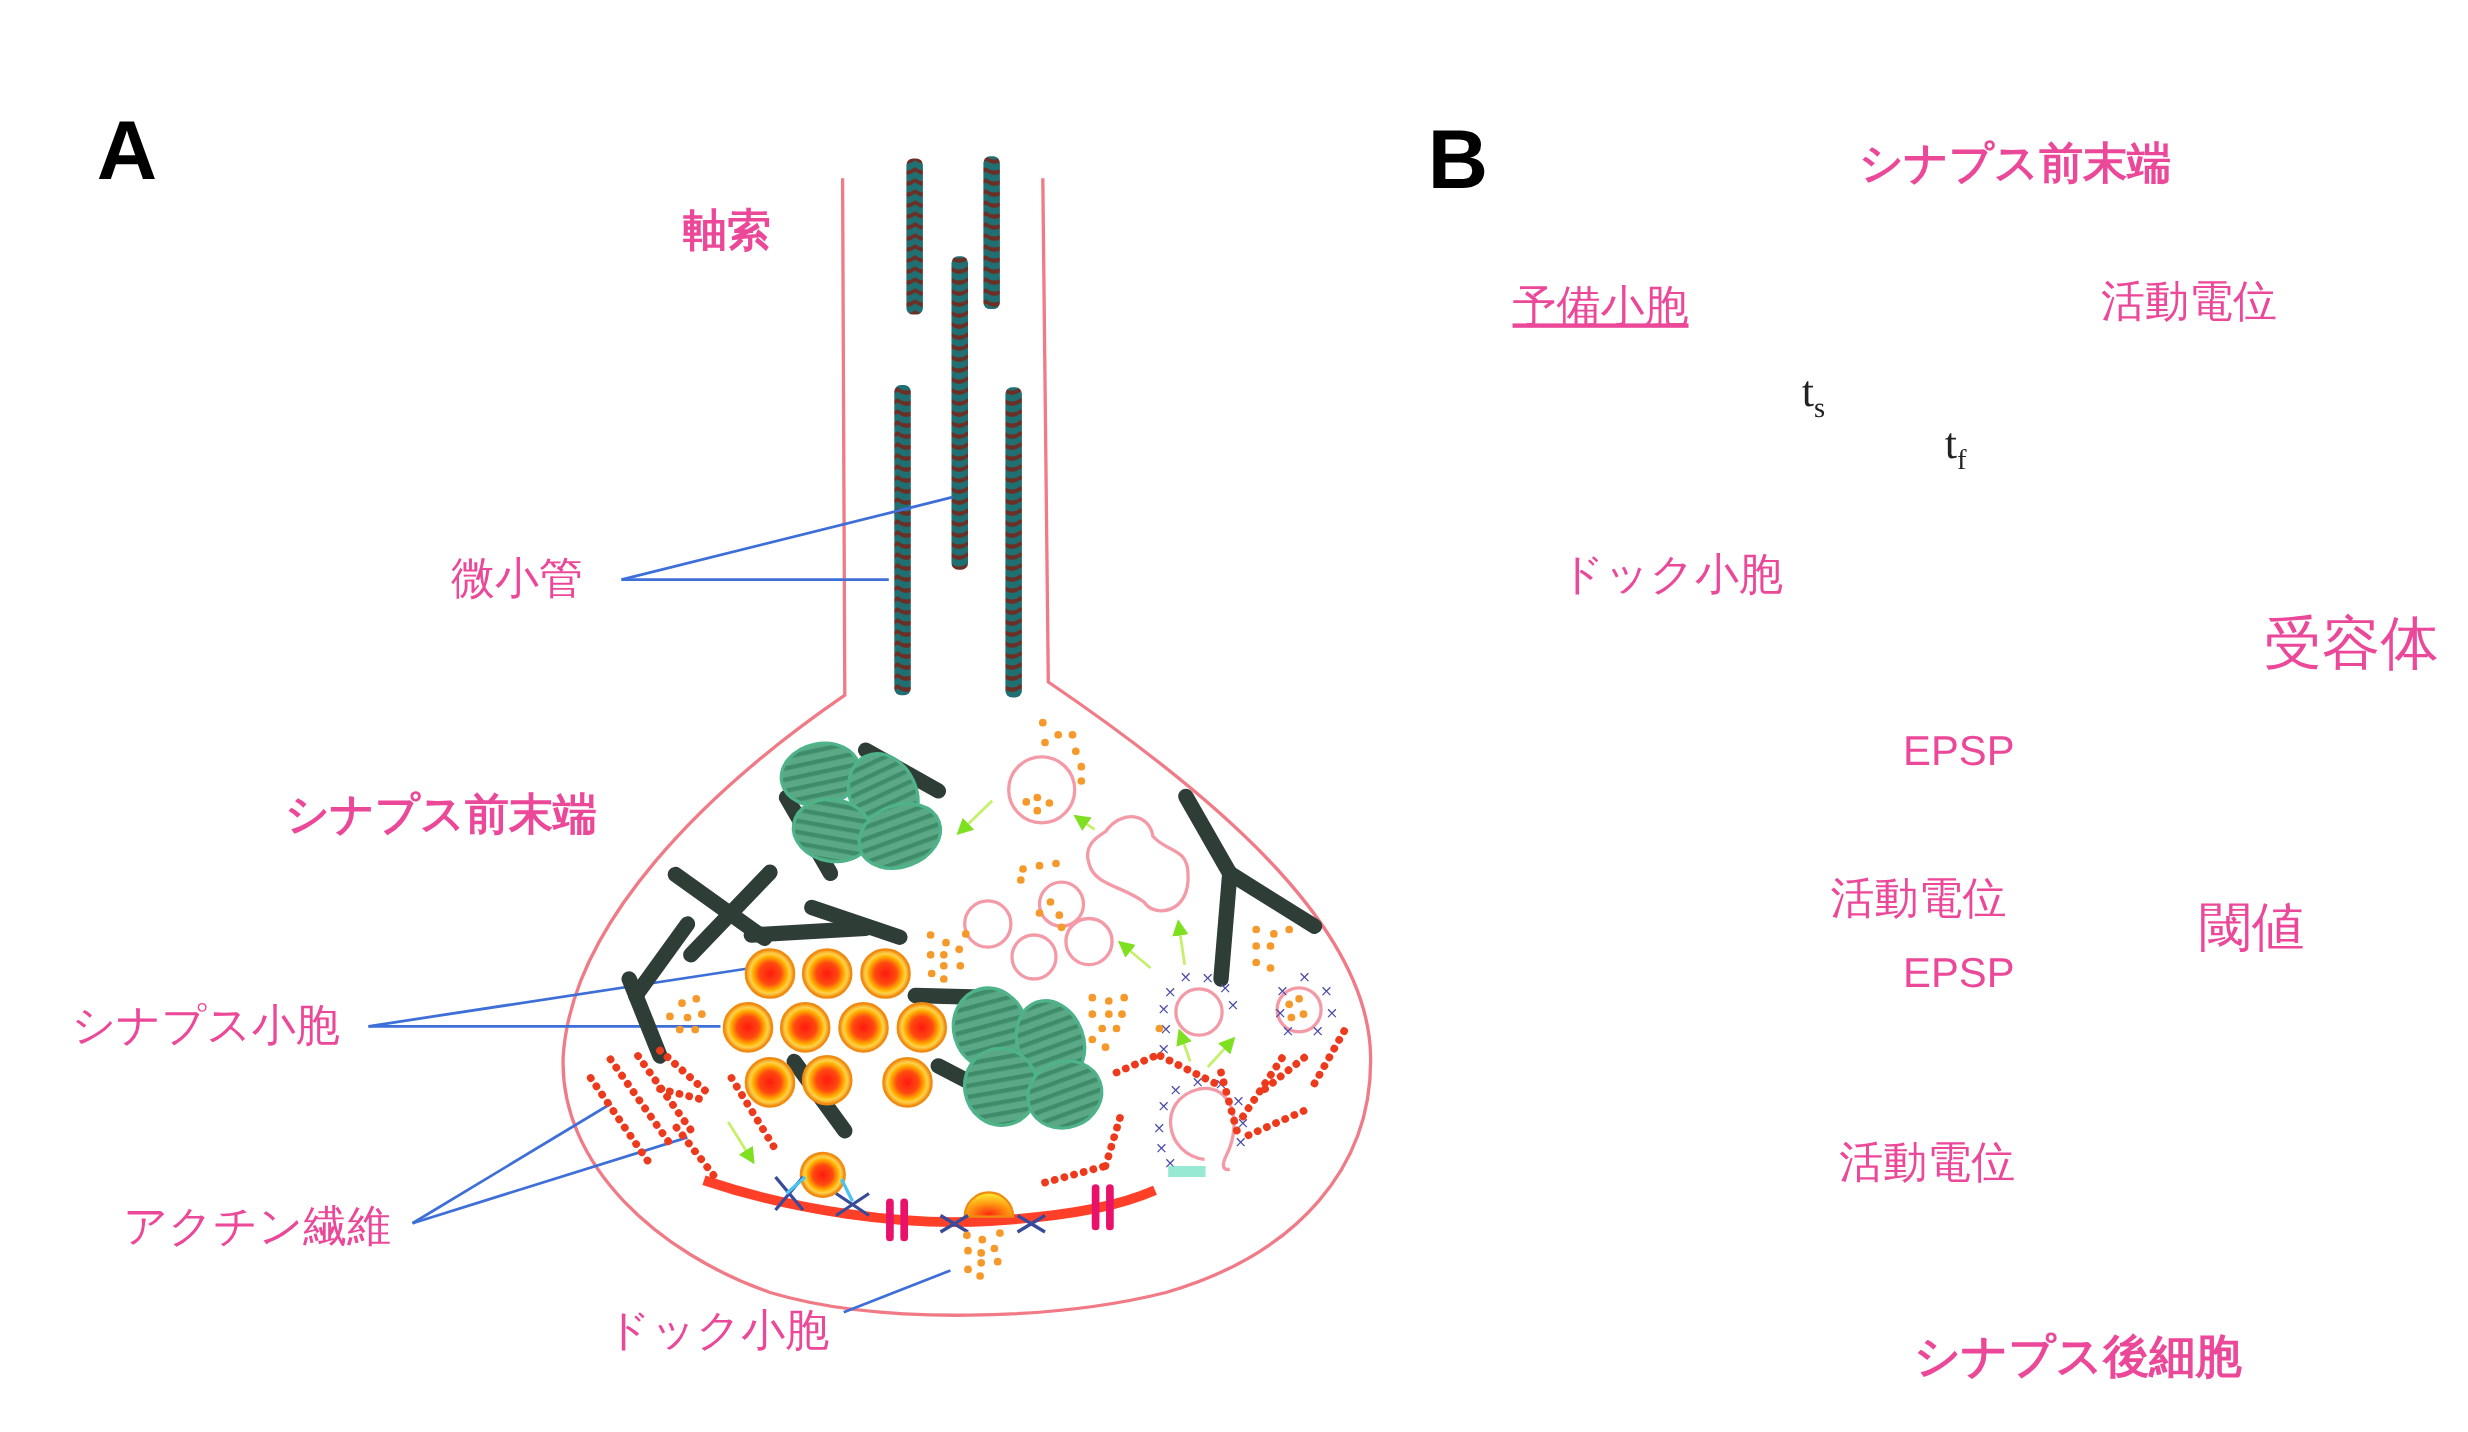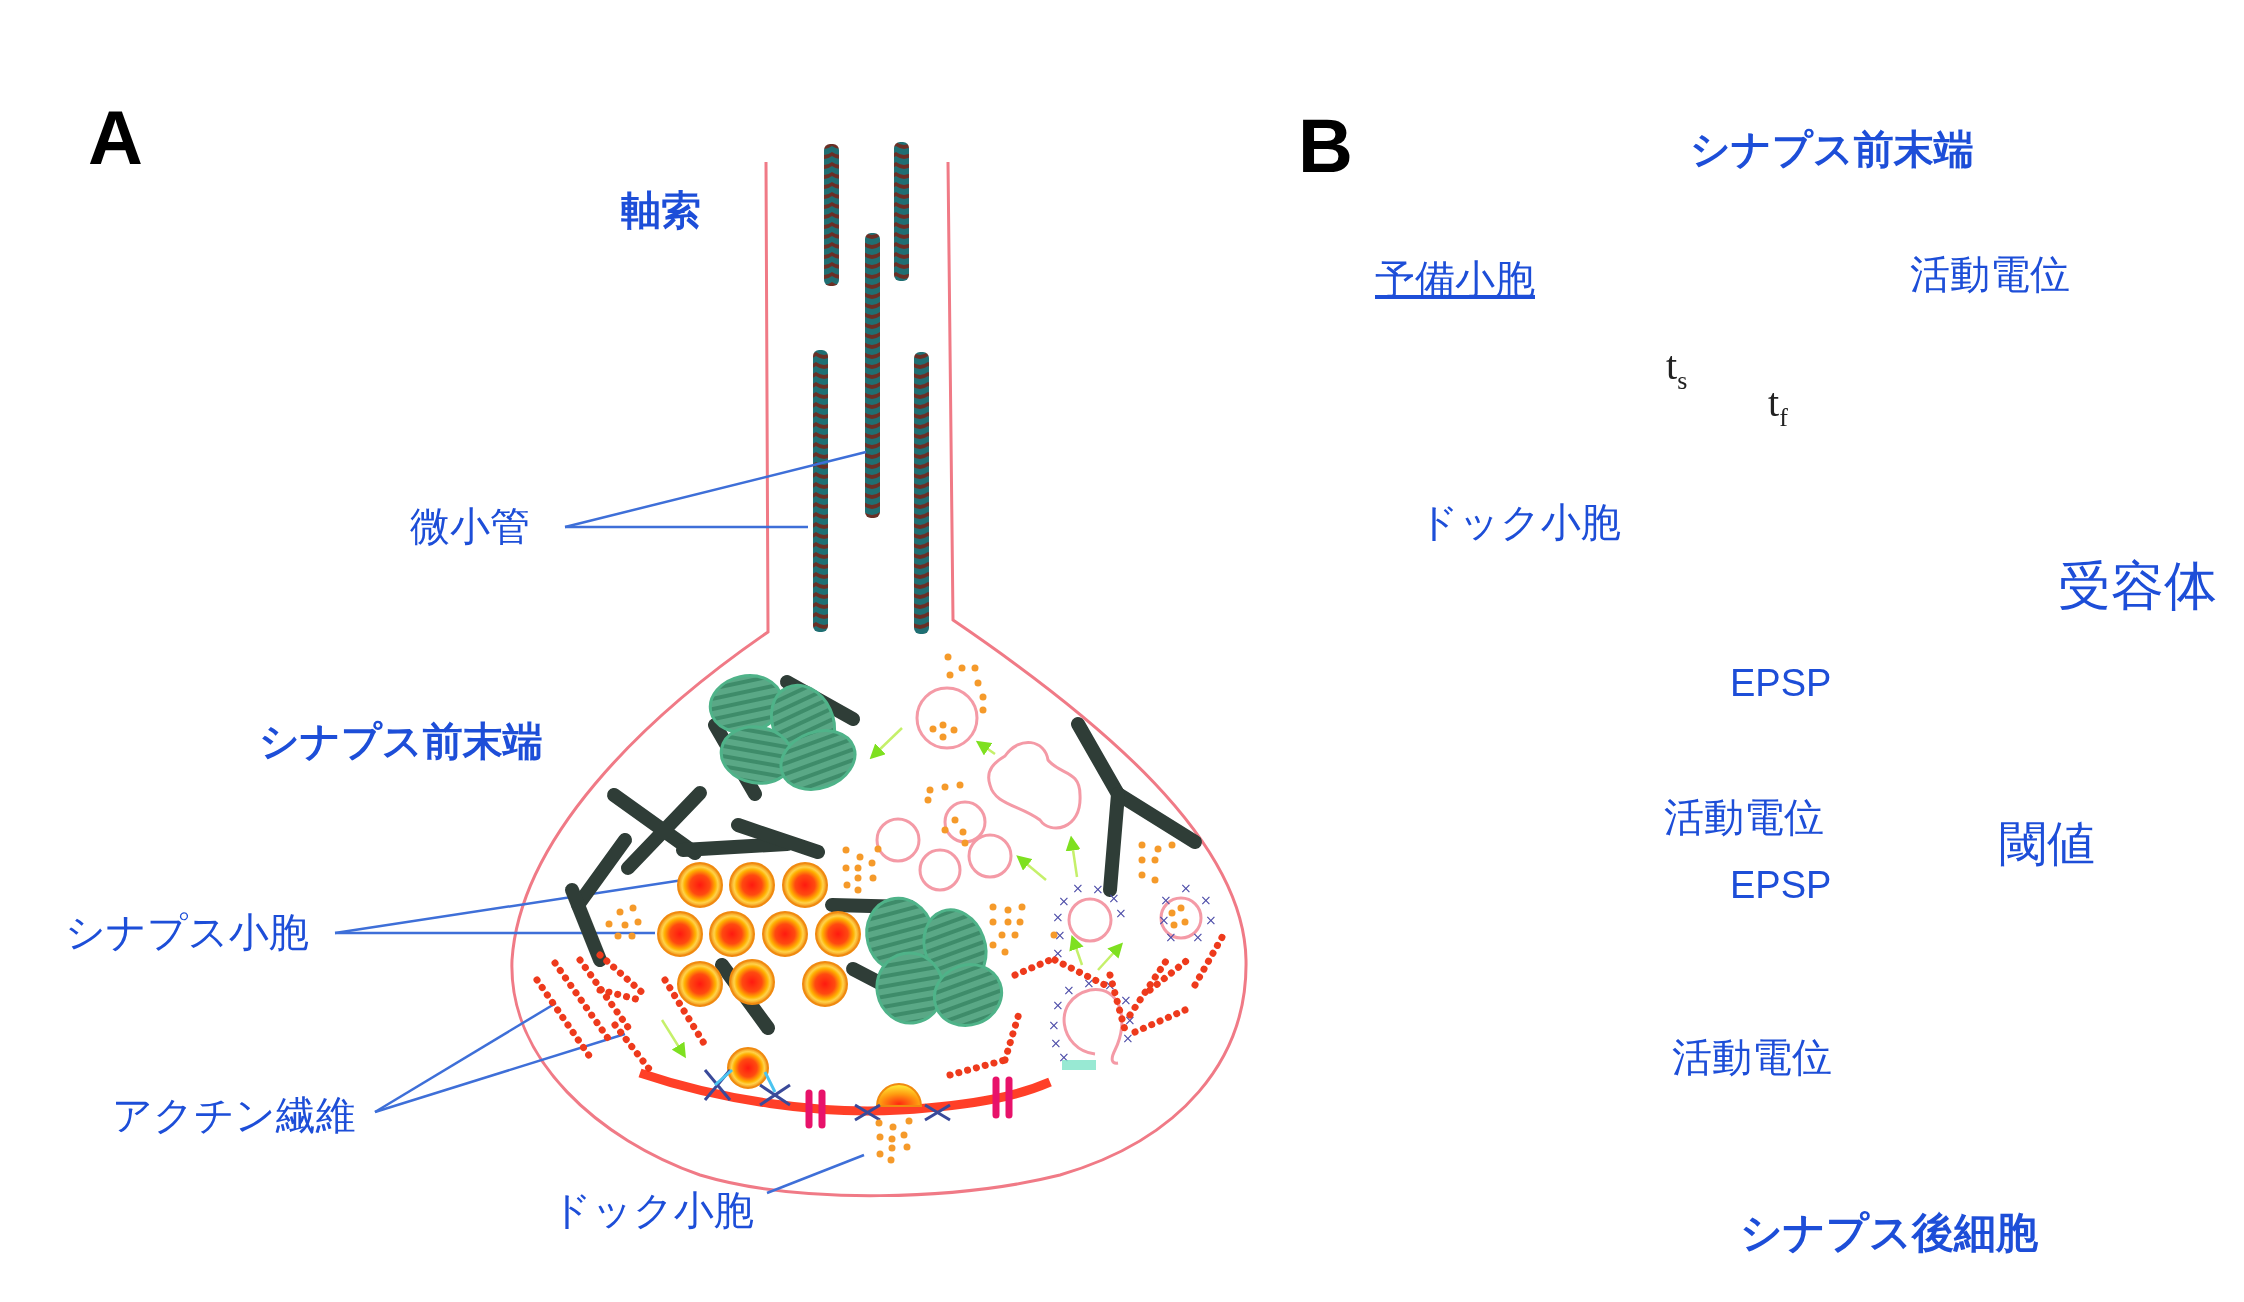--- a/index.html
+++ b/index.html
@@ -1,18 +1,18 @@
 <!DOCTYPE html>
 <html><head>
 <meta charset="utf-8">
 <style>
   html, body { margin:0; padding:0; background:#ffffff; }
   body { width:2244px; height:1302px; overflow:hidden; position:relative; font-family:"DejaVu Sans", "Liberation Sans", sans-serif; }
   #stage { position:absolute; left:0; top:0; width:2244px; height:1302px; }
-  .lbl { position:absolute; color:#1d4ed8; white-space:nowrap; line-height:1; font-family:"DejaVu Sans", sans-serif; }
+  .lbl { position:absolute; color:#ec4899; white-space:nowrap; line-height:1; font-family:"DejaVu Sans", sans-serif; }
   .lbl.bold { font-weight:bold; }
   .panel-letter { position:absolute; font-family:"Liberation Sans", sans-serif; font-weight:bold; font-size:76px; line-height:1; color:#000; }
   .sub { font-family:"Liberation Serif", serif; font-size:40px; color:#222; position:absolute; line-height:1; }
   .sub small { font-size:26px; position:relative; top:10px; }
 </style>
 </head>
 <body>
 
 
 
@@ -319,21 +319,21 @@
 <div class="lbl" style="left:410px; top:506px; font-size:40px;">微小管</div>
 <div class="lbl bold" style="left:259px; top:721px; font-size:40px;">シナプス前末端</div>
 <div class="lbl" style="left:65px; top:912px; font-size:40px;">シナプス小胞</div>
 <div class="lbl" style="left:112px; top:1095px; font-size:40px;">アクチン繊維</div>
 <div class="lbl" style="left:551px; top:1190px; font-size:40px;">ドック小胞</div>
 
 <div class="panel-letter" style="left:1298px; top:108px;">B</div>
 <div class="lbl bold" style="left:1690px; top:129px; font-size:40px;">シナプス前末端</div>
 <div class="lbl" style="left:1375px; top:259px; font-size:40px;text-decoration:underline;">予備小胞</div>
 <div class="lbl" style="left:1910px; top:254px; font-size:40px;">活動電位</div>
-<div class="sub" style="left:1638px; top:346px;margin-left:28px;"><span>t</span><small>s</small></div>
+<div class="sub" style="left:1638px; top:336px;"><span>t</span><small>s</small></div>
 <div class="sub" style="left:1768px; top:383px;"><span>t</span><small>f</small></div>
 <div class="lbl" style="left:1418px; top:502px; font-size:40px;">ドック小胞</div>
 <div class="lbl" style="left:2058px; top:512px; font-size:53px;margin-top:47px;">受容体</div>
 <div class="lbl" style="left:1730px; top:664px; font-size:38px; font-family:'Liberation Sans', sans-serif;">EPSP</div>
 <div class="lbl" style="left:1664px; top:797px; font-size:40px;">活動電位</div>
 <div class="lbl" style="left:1999px; top:819px; font-size:48px;">閾値</div>
 <div class="lbl" style="left:1730px; top:866px; font-size:38px; font-family:'Liberation Sans', sans-serif;">EPSP</div>
 <div class="lbl" style="left:1672px; top:1037px; font-size:40px;">活動電位</div>
 <div class="lbl bold" style="left:1740px; top:1212px; font-size:42px;">シナプス後細胞</div>
 

